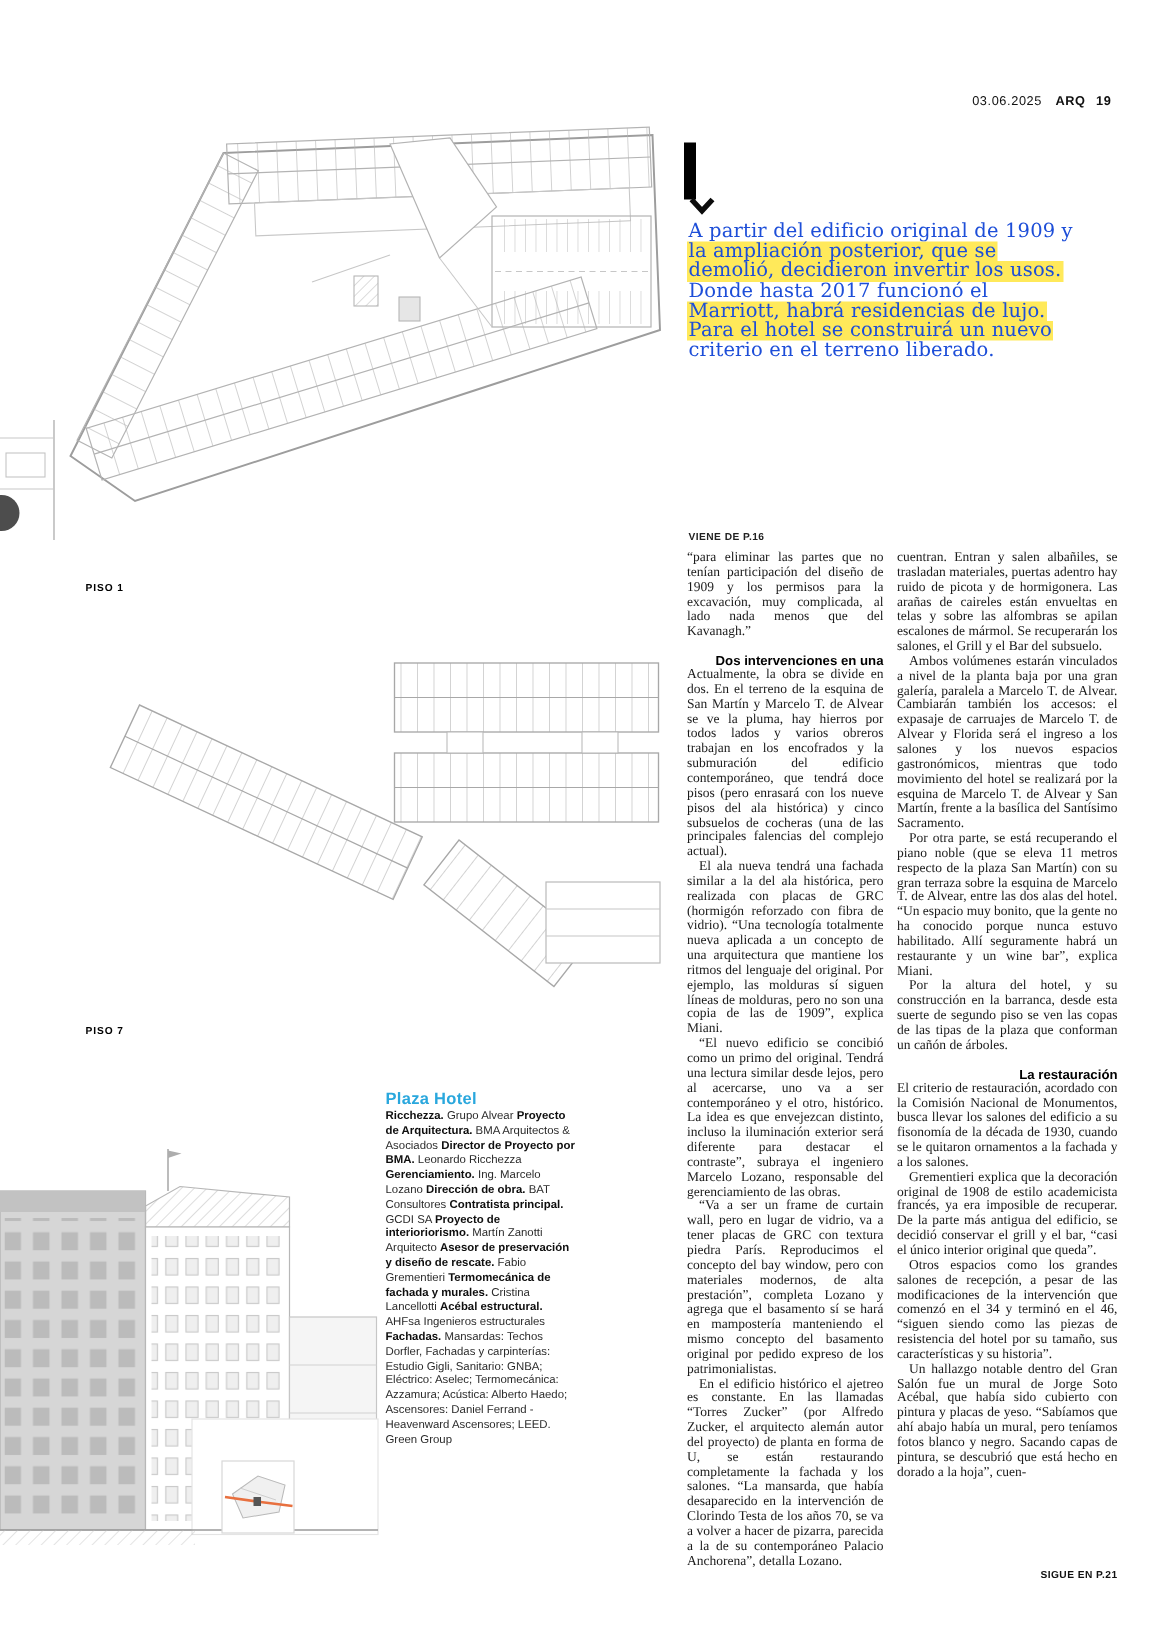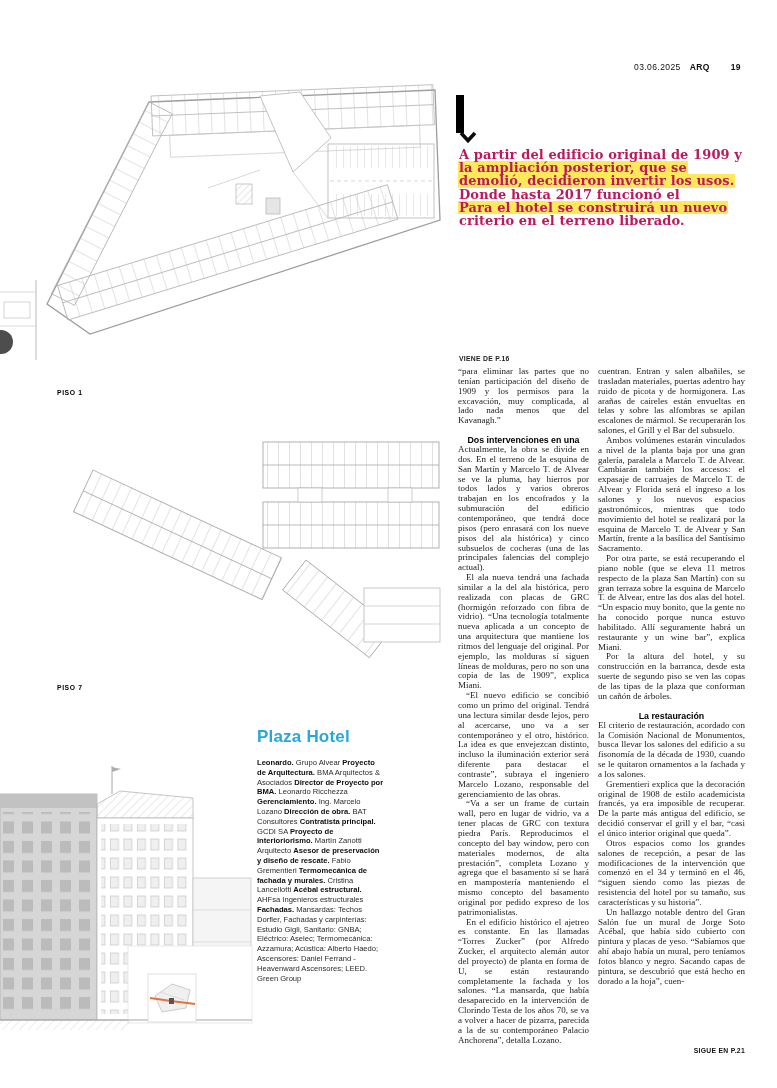--- a/index.html
+++ b/index.html
@@ -5,54 +5,54 @@
 <style>
   *{margin:0;padding:0;box-sizing:border-box}
   html,body{background:#ffffff}
   #page{position:relative;width:777px;height:1088px;background:#fff;overflow:hidden;
         font-family:"Liberation Sans",sans-serif;color:#1c1c1c}
   .abs{position:absolute}
 
   
   .hdr{position:absolute;top:62px;right:36px;font-size:8.5px;letter-spacing:.4px;color:#111;white-space:nowrap}
   .hdr-date{font-weight:normal;margin-right:9px}
-  .hdr-sec{font-weight:bold;margin-right:21px}
+  .hdr-sec{font-weight:bold;margin-right:7px}
   .hdr-num{font-weight:bold}
 
   
   .plan-label{position:absolute;font-size:6.8px;font-weight:bold;letter-spacing:.6px;color:#000}
 
   
   #marker-bar{position:absolute;left:456px;top:95px;width:8px;height:38px;background:#000}
   #chev{position:absolute;left:459px;top:131px}
 
   
   #intro{position:absolute;left:458px;top:148px;width:318px;
-         font-family:"DejaVu Serif",serif;font-weight:bold;font-size:13px;
-         line-height:13.2px;letter-spacing:.1px;color:#be185d}
+         font-family:"DejaVu Serif",serif;font-weight:normal;font-size:13px;
+         line-height:13.2px;letter-spacing:.1px;color:#1d4ed8}
   .intro-line{display:table;white-space:nowrap;padding:0 1px}
   .intro-line.hl{background:#ffe95a}
 
   
   #viene{position:absolute;left:459px;top:355px;font-size:6.8px;font-weight:bold;letter-spacing:.3px;color:#222}
   .col{position:absolute;top:367px;height:678px;overflow:hidden;
        font-family:"Liberation Serif",serif;font-size:9px;line-height:9.85px;
        text-align:justify;color:#1b1b1b}
   #col1{left:458px;width:131px}
   #col2{left:598px;width:147px}
   .para{margin:0;text-indent:0;overflow-wrap:break-word}
   .para.pi{text-indent:8px}
   .para.sub{font-family:"Liberation Sans",sans-serif;font-weight:bold;font-size:8.8px;
-            line-height:10px;margin-top:9px;text-indent:0;text-align:center;color:#000}
+            line-height:10px;margin-top:9px;text-indent:0;text-align:right;color:#000}
   #sigue{position:absolute;left:598px;top:1047px;width:147px;text-align:right;
          font-size:6.8px;font-weight:bold;letter-spacing:.3px;color:#111}
 
   
   #credits{position:absolute;left:257px;top:727px;width:152px}
-  #credits-title{font-size:17px;font-weight:bold;color:#29a7dd;margin-bottom:11px;letter-spacing:.2px}
+  #credits-title{font-size:11px;font-weight:bold;color:#29a7dd;letter-spacing:.2px}
   #credits-body{width:128px;font-size:7.6px;line-height:9.8px;color:#2a2a2a;text-align:left}
   .credit b{color:#0e0e0e}
   .credit::after{content:" "}
 
   svg{display:block}
 </style>
 </head>
 <body>
 
 <div id="page">
@@ -164,21 +164,21 @@
       <path d="M150,238 L171,241 L195,244" stroke="#e8703f" stroke-width="1.8" fill="none"></path>
       <rect x="169" y="238" width="5" height="6" fill="#555555"></rect>
     </g>
   </svg>
 
   <div id="credits">
     <div id="credits-title">Plaza Hotel</div>
     <div id="credits-body">
       
     
-        <span class="credit"><b>Leonardo.</b> <span>Grupo Alvear</span></span>
+        <span class="credit"><b>Ricchezza.</b> <span>Grupo Alvear</span></span>
       
         <span class="credit"><b>Proyecto de Arquitectura.</b> <span>BMA Arquitectos &amp; Asociados</span></span>
       
         <span class="credit"><b>Director de Proyecto por BMA.</b> <span>Leonardo Ricchezza</span></span>
       
         <span class="credit"><b>Gerenciamiento.</b> <span>Ing. Marcelo Lozano</span></span>
       
         <span class="credit"><b>Dirección de obra.</b> <span>BAT Consultores</span></span>
       
         <span class="credit"><b>Contratista principal.</b> <span>GCDI SA</span></span>
@@ -203,20 +203,21 @@
   <div id="intro">
 
       <span class="intro-line">A partir del edificio original de 1909 y</span>
 
       <span class="intro-line hl">la ampliación posterior, que se</span>
 
       <span class="intro-line hl">demolió, decidieron invertir los usos.</span>
 
       <span class="intro-line">Donde hasta 2017 funcionó el</span>
 
+      <span class="intro-line hl">Marriott, habrá residencias de lujo.</span>
 
       <span class="intro-line hl">Para el hotel se construirá un nuevo</span>
 
       <span class="intro-line">criterio en el terreno liberado.</span>
     </div>
 
   <div id="viene">VIENE DE P.16</div>
 
   <div id="col1" class="col">
 

